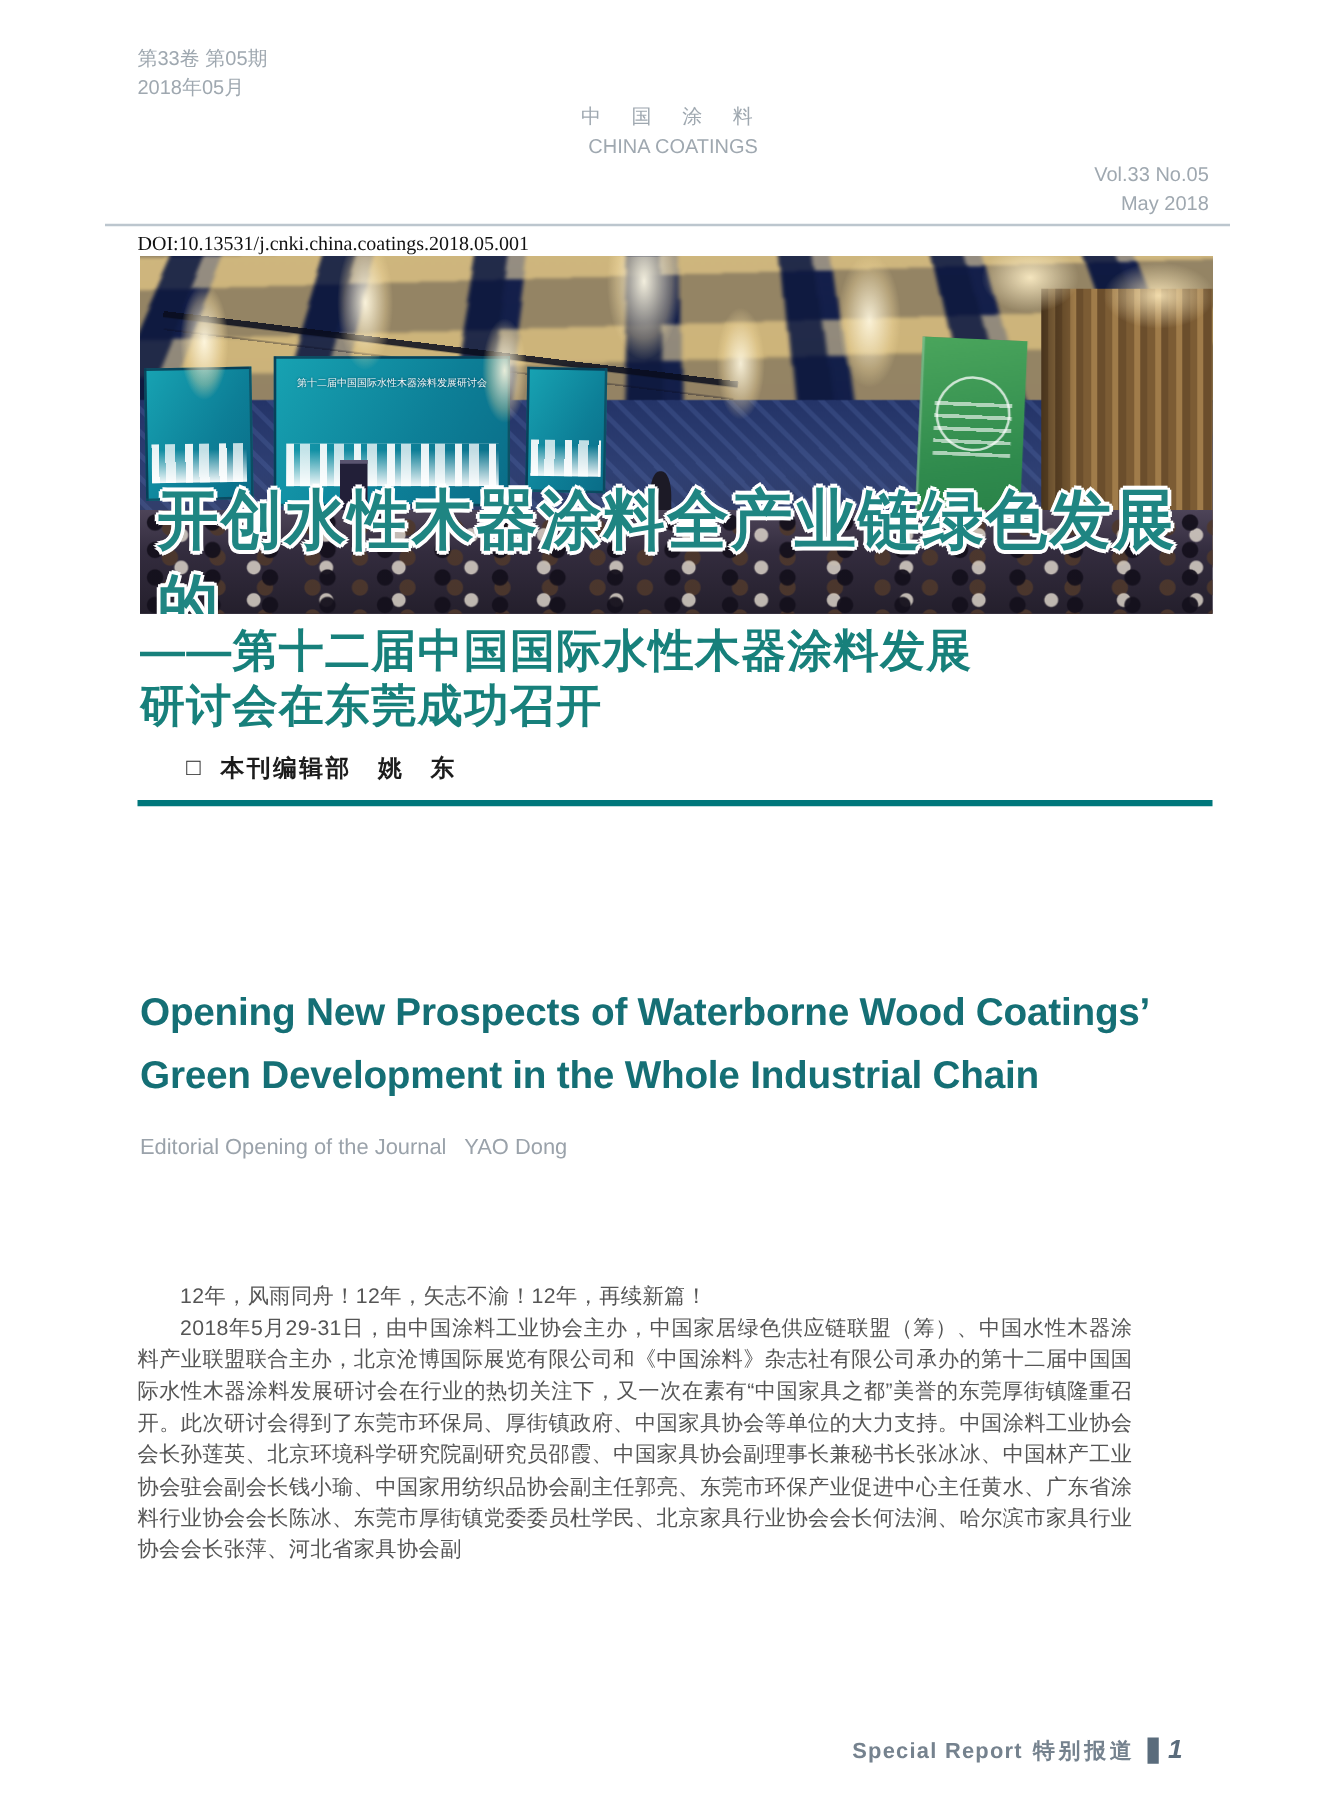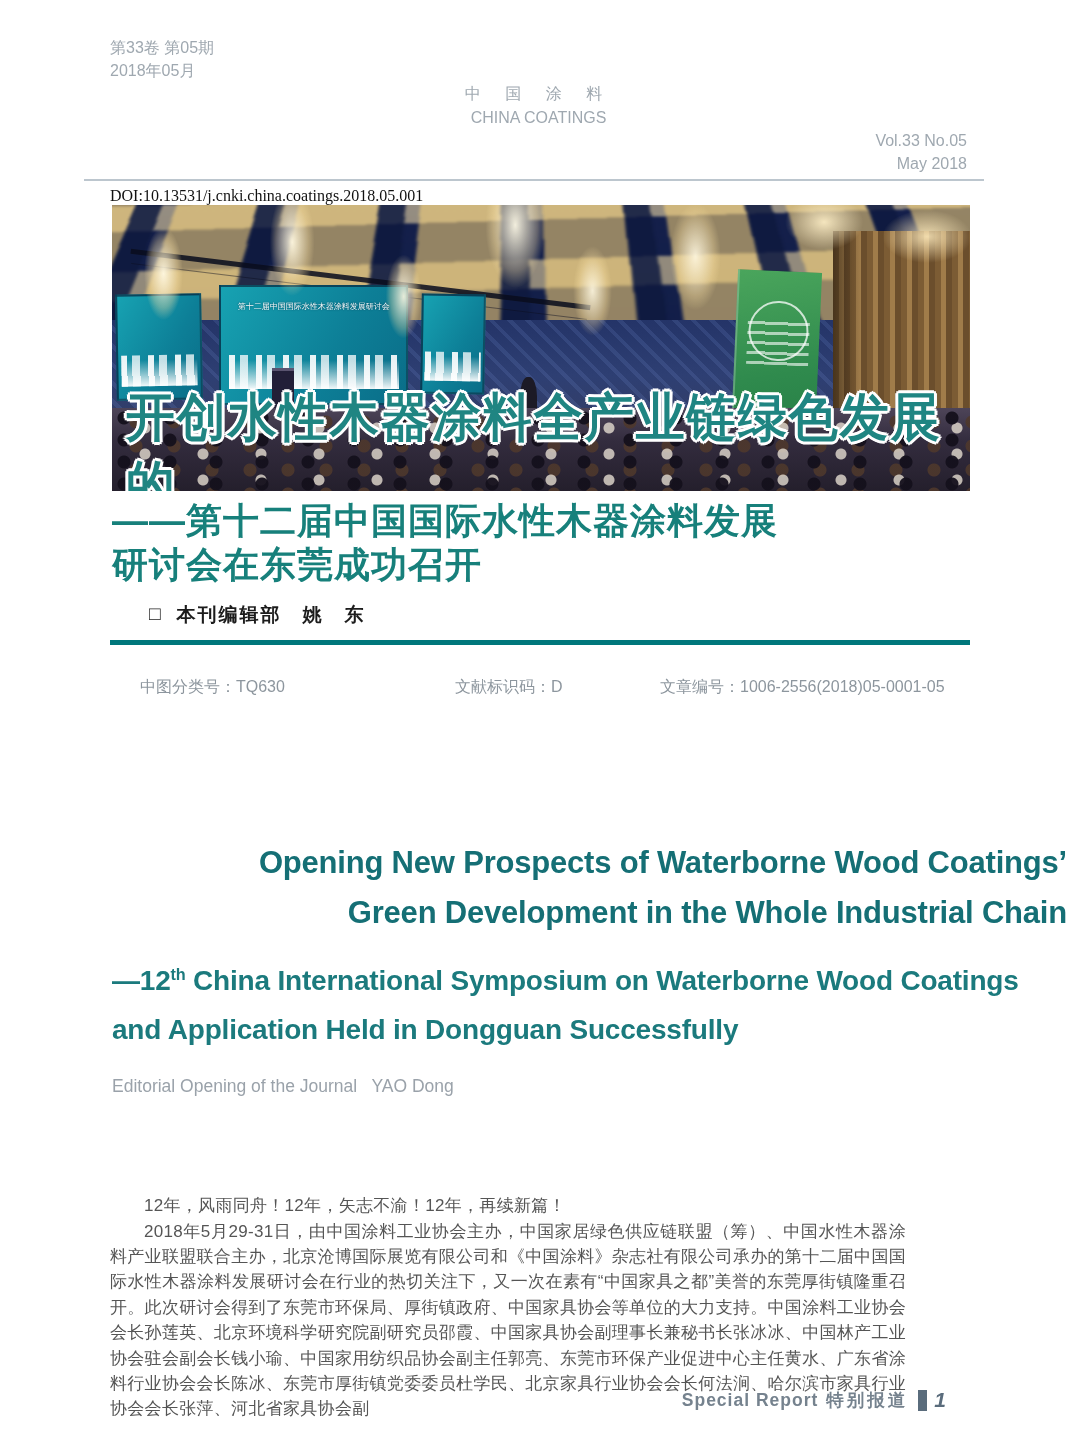--- a/index.html
+++ b/index.html
@@ -136,21 +136,21 @@
   .byline .box{ display:inline-block; margin-right:14px; transform:translateY(-1px); }
   .teal-rule{ margin:12px 0 0 110px; width:860px; height:5px; background:#00777b; }
   .meta-row{
     display:flex; margin:32px 0 0 140px; color:#8d969e; font-size:16px;
   }
   .meta-row .m1{ width:315px; }
   .meta-row .m2{ width:205px; }
   
   .en-title{
     margin:140px 0 0 112px; font-size:31px; font-weight:800; line-height:1.62;
-    color:#156f75; letter-spacing:-0.2px;text-align:right;
+    color:#156f75; letter-spacing:-0.2px;
   }
   .en-subtitle{
     margin:18px 0 0 112px; font-size:28px; font-weight:800; line-height:1.75;
     color:#1b7a7d; letter-spacing:-0.2px;
   }
   .en-subtitle sup{ font-size:58%; vertical-align:10px; }
   .en-byline{
     margin:22px 0 0 112px; font-size:17.5px; color:#9aa2aa; white-space:pre;
   }
   
@@ -220,35 +220,26 @@
     <span>——第十二届中国国际水性木器涂料发展</span><br>
     <span>研讨会在东莞成功召开</span>
   </h2>
 
   <div class="byline">
     <span class="box">□</span><span>本刊编辑部　姚　东</span>
   </div>
 
   <div class="teal-rule"></div>
 
-  <div class="meta-row">
-    <span class="m1">中图分类号：TQ630</span>
-    <span class="m2">文献标识码：D</span>
-    <span class="m3">文章编号：1006-2556(2018)05-0001-05</span>
-  </div>
 
   <h1 class="en-title">
     <span>Opening New Prospects of Waterborne Wood Coatings’</span><br>
     <span>Green Development in the Whole Industrial Chain</span>
   </h1>
 
-  <h2 class="en-subtitle">
-    <span>—12</span><sup>th</sup><span> China International Symposium on Waterborne Wood Coatings</span><br>
-    <span>and Application Held in Dongguan Successfully</span>
-  </h2>
 
   <div class="en-byline">Editorial Opening of the Journal   YAO Dong</div>
 
   <div class="body-text">
     <p>12年，风雨同舟！12年，矢志不渝！12年，再续新篇！</p>
     <p>2018年5月29-31日，由中国涂料工业协会主办，中国家居绿色供应链联盟（筹）、中国水性木器涂料产业联盟联合主办，北京沧博国际展览有限公司和《中国涂料》杂志社有限公司承办的第十二届中国国际水性木器涂料发展研讨会在行业的热切关注下，又一次在素有“中国家具之都”美誉的东莞厚街镇隆重召开。此次研讨会得到了东莞市环保局、厚街镇政府、中国家具协会等单位的大力支持。中国涂料工业协会会长孙莲英、北京环境科学研究院副研究员邵霞、中国家具协会副理事长兼秘书长张冰冰、中国林产工业协会驻会副会长钱小瑜、中国家用纺织品协会副主任郭亮、东莞市环保产业促进中心主任黄水、广东省涂料行业协会会长陈冰、东莞市厚街镇党委委员杜学民、北京家具行业协会会长何法涧、哈尔滨市家具行业协会会长张萍、河北省家具协会副</p>
   </div>
 
   <footer class="page-footer">
     <span class="en">Special Report</span>

